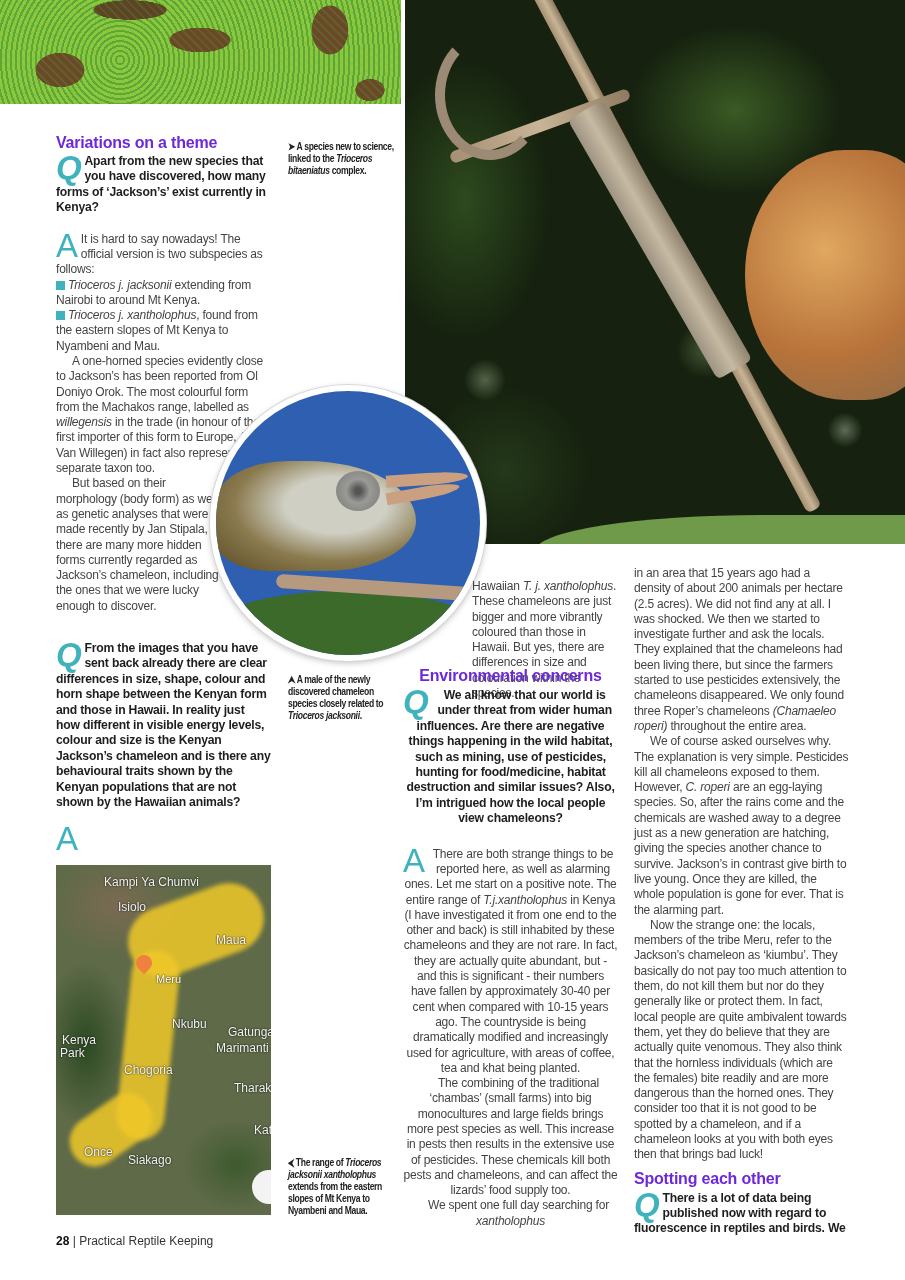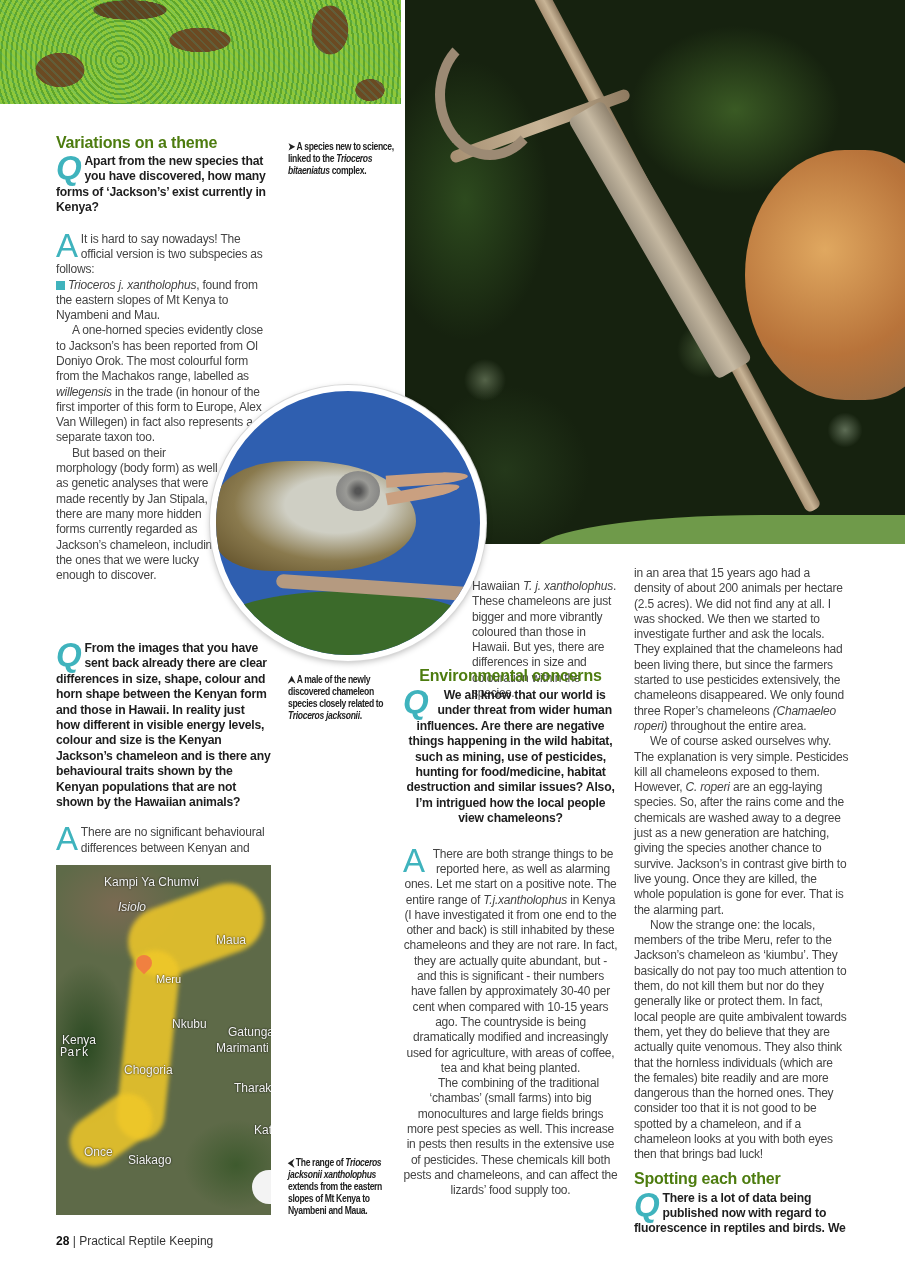--- a/index.html
+++ b/index.html
@@ -61,21 +61,21 @@
   .map-range { position:absolute; background:rgba(240,200,40,0.85); filter:blur(2px); }
   .map-pin { position:absolute; left:80px; top:90px; width:16px; height:16px; background:#f08040; border-radius:50% 50% 50% 0; transform:rotate(-45deg); }
   .map-label { position:absolute; font-size:12px; color:#f2f2f2; text-shadow:0 0 2px #000; white-space:nowrap; }
   .map-label.big { font-size:11px; color:#fff; }
   .map-button { position:absolute; left:196px; top:305px; width:34px; height:34px; border-radius:50%; background:#f3f3f3; }
 
   
   .col-a { left:56px; width:215px; }
   .col-b { left:403px; width:215px; }
   .col-c { left:634px; width:215px; }
-  .heading { font-size:16px; font-weight:bold; color:#4d7c0f; margin:0; line-height:20px; letter-spacing:-0.2px; }
+  .heading { font-size:16px; font-weight:bold; color:#6d28d9; margin:0; line-height:20px; letter-spacing:-0.2px; }
   .q { font-size:12.2px; font-weight:bold; color:#1e1e1e; line-height:15.4px; letter-spacing:-0.2px; }
   .body { font-size:12px; color:#444; line-height:15.3px; letter-spacing:-0.2px; }
   .drop { float:left; font-size:33px; line-height:28px; margin-right:3px; color:#3fb3bd; font-weight:normal; font-family:"Liberation Sans", sans-serif; }
   .drop.q-mark { font-style:italic; font-weight:bold; }
   p { margin:0; }
   .indent { text-indent:16px; }
   .bullet::before { content:""; display:inline-block; width:9px; height:9px; background:#3fb3bd; margin-right:3px; vertical-align:-1px; }
   .caption { font-size:10px; font-weight:bold; color:#222; line-height:12px; letter-spacing:-0.4px; font-family:"Liberation Sans", sans-serif; transform:scaleX(0.86); transform-origin:left top; width:130px; }
   .caption i { font-weight:bold; }
   .footer { left:56px; top:1234px; font-size:12px; color:#333; }
@@ -101,20 +101,21 @@
 </div>
 
 <div class="abs col-a" style="top:133px;">
   <h2 class="heading">Variations on a theme</h2>
   <div class="q" style="margin-top:1px;">
     <span class="drop q-mark">Q</span>
     <span>Apart from the new species that you have discovered, how many forms of ‘Jackson’s’ exist currently in Kenya?</span>
   </div>
   <div class="body" style="margin-top:16px;">
     <p><span class="drop">A</span><span>It is hard to say nowadays! The official version is two subspecies as follows:</span></p>
+    <p class="bullet"><i>Trioceros j. jacksonii</i><span> extending from Nairobi to around Mt Kenya.</span></p>
     <p class="bullet"><i>Trioceros j. xantholophus</i><span>, found from the eastern slopes of Mt Kenya to Nyambeni and Mau.</span></p>
     <p class="indent" style="width:208px;"><span>A one-horned species evidently close to Jackson’s has been reported from Ol Doniyo Orok. The most colourful form from the Machakos range, labelled as </span><i>willegensis</i><span> in the trade (in honour of the first importer of this form to Europe, Alex Van Willegen) in fact also represents a separate taxon too.</span></p>
     <p class="indent" style="width:168px;">But based on their morphology (body form) as well as genetic analyses that were made recently by Jan Stipala, there are many more hidden forms currently regarded as Jackson’s chameleon, including the ones that we were lucky enough to discover.</p>
   </div>
 </div>
 
 <div class="abs circle-inset">
   <div class="leaf"></div>
   <div class="twig"></div>
   <div class="head"></div>
@@ -123,43 +124,42 @@
   <div class="horn h2"></div>
 </div>
 
 <div class="abs col-a" style="top:641px;">
   <div class="q">
     <span class="drop q-mark">Q</span>
     <span>From the images that you have sent back already there are clear differences in size, shape, colour and horn shape between the Kenyan form and those in Hawaii. In reality just how different in visible energy levels, colour and size is the Kenyan Jackson’s chameleon and is there any behavioural traits shown by the Kenyan populations that are not shown by the Hawaiian animals?</span>
   </div>
   <div class="body" style="margin-top:15px;">
     <span class="drop">A</span>
-    <span>There are no significant behavioural differences between Kenyan and</span>
   </div>
 </div>
 
 <div class="abs caption" style="left:288px;top:674px;">
   <span>⮝</span>
   <span>A male of the newly discovered chameleon species closely related to </span><i>Trioceros jacksonii</i><span>.</span>
 </div>
 
 <div class="abs map">
   <div class="map-range" style="left:70px;top:30px;width:140px;height:70px;border-radius:45px;transform:rotate(-20deg);"></div>
   <div class="map-range" style="left:68px;top:85px;width:48px;height:190px;border-radius:30px;transform:rotate(6deg);"></div>
   <div class="map-range" style="left:10px;top:240px;width:90px;height:50px;border-radius:30px;transform:rotate(-35deg);"></div>
   <div class="map-pin"></div>
   <span class="map-label" style="left:48px;top:10px;">Kampi Ya Chumvi</span>
-  <span class="map-label" style="left:62px;top:35px;font-style:italic;">Isiolo</span>
+  <span class="map-label" style="left:62px;top:35px;">Isiolo</span>
   <span class="map-label" style="left:160px;top:68px;">Maua</span>
   <span class="map-label big" style="left:100px;top:108px;">Meru</span>
   <span class="map-label" style="left:86px;top:152px;margin-left:30px;">Nkubu</span>
   <span class="map-label" style="left:172px;top:160px;">Gatunga</span>
   <span class="map-label" style="left:160px;top:176px;">Marimanti</span>
   <span class="map-label" style="left:0;top:168px;padding-left:6px;">Kenya</span>
-  <span class="map-label" style="left:4px;top:181px;font-family:Liberation Mono, monospace;">Park</span>
+  <span class="map-label" style="left:4px;top:181px;">Park</span>
   <span class="map-label" style="left:68px;top:198px;">Chogoria</span>
   <span class="map-label" style="left:178px;top:216px;">Tharaka</span>
   <span class="map-label" style="left:28px;top:280px;">Once</span>
   <span class="map-label" style="left:72px;top:288px;">Siakago</span>
   <span class="map-label" style="left:198px;top:258px;">Kat</span>
   <div class="map-button"></div>
 </div>
 
 <div class="abs caption" style="left:288px;top:1157px;">
   <span>⮜</span>
@@ -172,20 +172,21 @@
 
 <div class="abs col-b" style="top:666px;text-align:center;">
   <h2 class="heading">Environmental concerns</h2>
   <div class="q" style="margin-top:2px;">
     <span class="drop q-mark">Q</span>
     <span>We all know that our world is under threat from wider human influences. Are there are negative things happening in the wild habitat, such as mining, use of pesticides, hunting for food/medicine, habitat destruction and similar issues? Also, I’m intrigued how the local people view chameleons?</span>
   </div>
   <div class="body" style="margin-top:20px;">
     <p><span class="drop">A</span><span>There are both strange things to be reported here, as well as alarming ones. Let me start on a positive note. The entire range of </span><i>T.j.xantholophus</i><span> in Kenya (I have investigated it from one end to the other and back) is still inhabited by these chameleons and they are not rare. In fact, they are actually quite abundant, but - and this is significant - their numbers have fallen by approximately 30-40 per cent when compared with 10-15 years ago. The countryside is being dramatically modified and increasingly used for agriculture, with areas of coffee, tea and khat being planted.</span></p>
     <p class="indent">The combining of the traditional ‘chambas’ (small farms) into big monocultures and large fields brings more pest species as well. This increase in pests then results in the extensive use of pesticides. These chemicals kill both pests and chameleons, and can affect the lizards’ food supply too.</p>
+    <p class="indent"><span>We spent one full day searching for </span><i>xantholophus</i></p>
   </div>
 </div>
 
 <div class="abs col-c" style="top:566px;">
   <div class="body">
     <p><span> in an area that 15 years ago had a density of about 200 animals per hectare (2.5 acres). We did not find any at all. I was shocked. We then we started to investigate further and ask the locals. They explained that the chameleons had been living there, but since the farmers started to use pesticides extensively, the chameleons disappeared. We only found three Roper’s chameleons </span><i>(Chamaeleo roperi)</i><span> throughout the entire area.</span></p>
     <p class="indent"><span>We of course asked ourselves why. The explanation is very simple. Pesticides kill all chameleons exposed to them. However, </span><i>C. roperi</i><span> are an egg-laying species. So, after the rains come and the chemicals are washed away to a degree just as a new generation are hatching, giving the species another chance to survive. Jackson’s in contrast give birth to live young. Once they are killed, the whole population is gone for ever. That is the alarming part.</span></p>
     <p class="indent">Now the strange one: the locals, members of the tribe Meru, refer to the Jackson’s chameleon as ‘kiumbu’. They basically do not pay too much attention to them, do not kill them but nor do they generally like or protect them. In fact, local people are quite ambivalent towards them, yet they do believe that they are actually quite venomous. They also think that the hornless individuals (which are the females) bite readily and are more dangerous than the horned ones. They consider too that it is not good to be spotted by a chameleon, and if a chameleon looks at you with both eyes then that brings bad luck!</p>
   </div>
   <h2 class="heading" style="margin-top:6px;">Spotting each other</h2>

